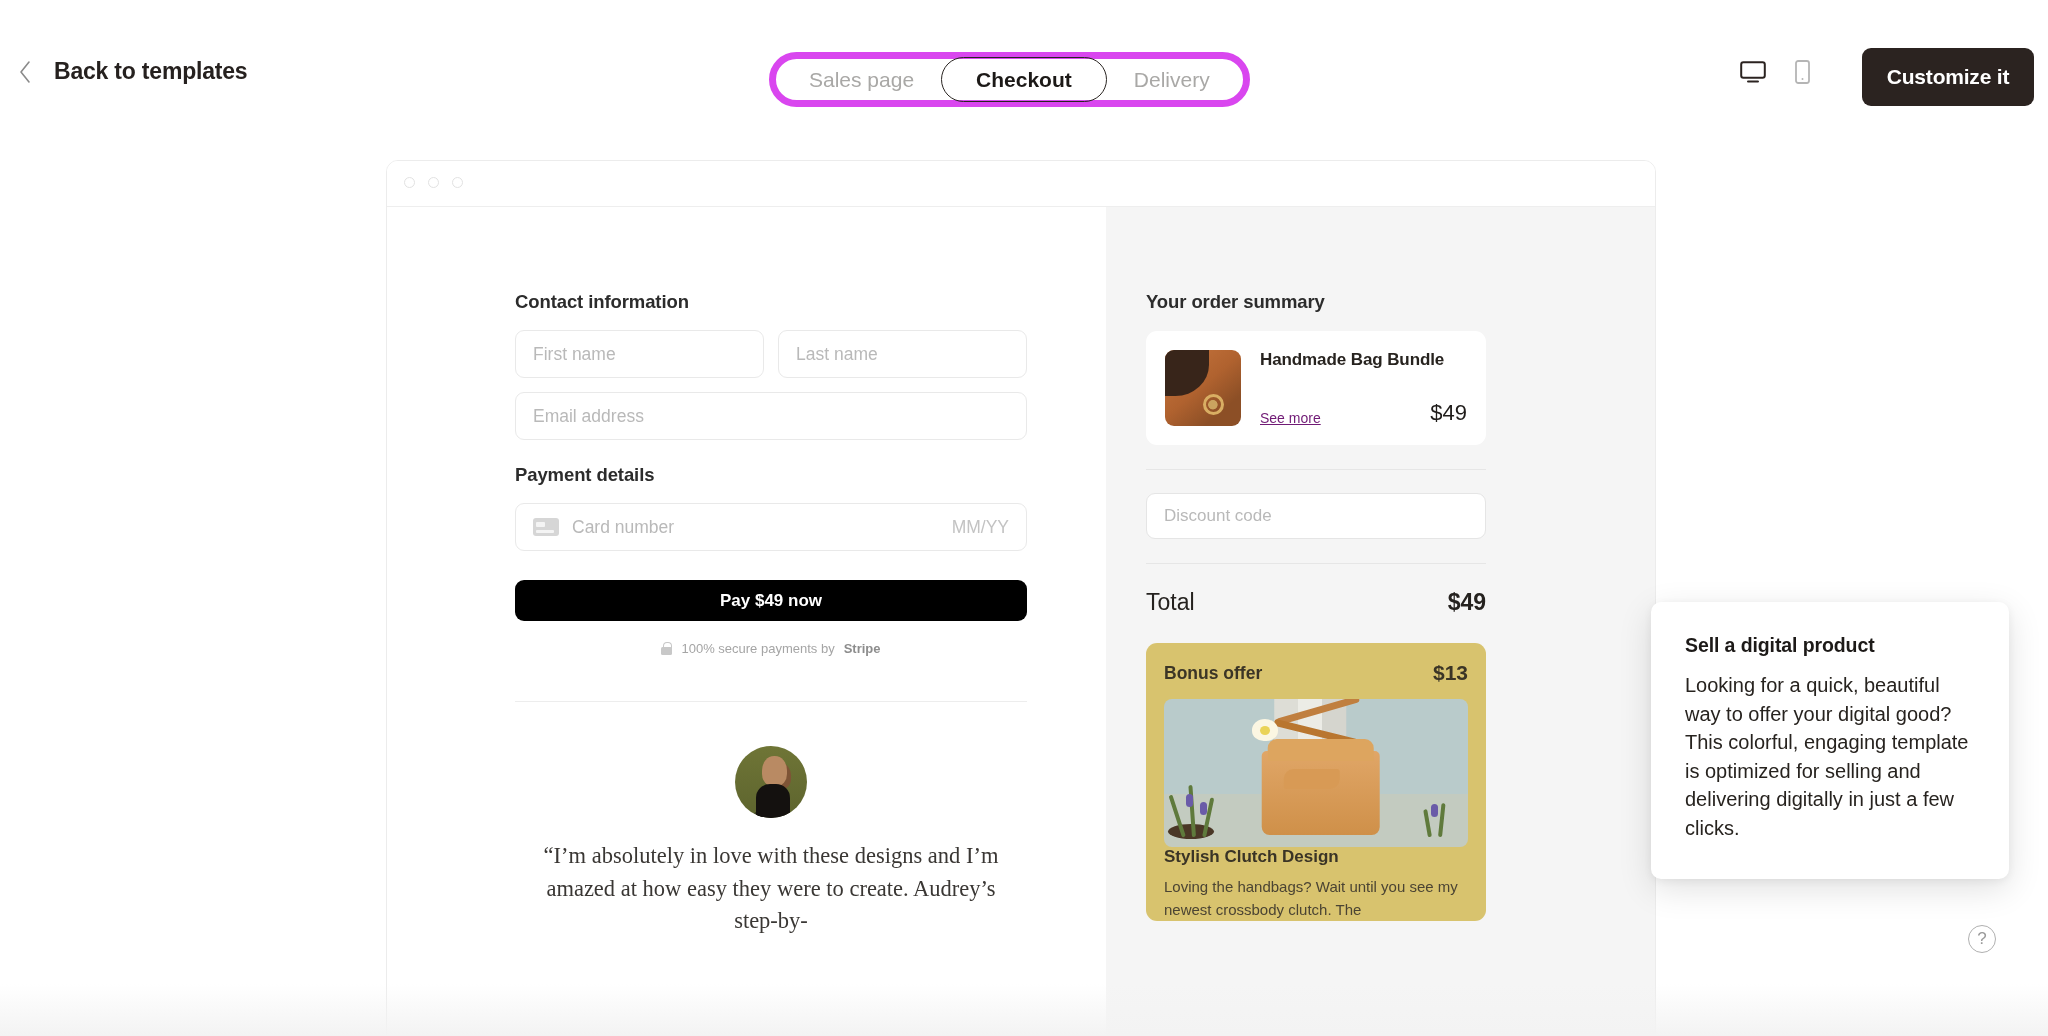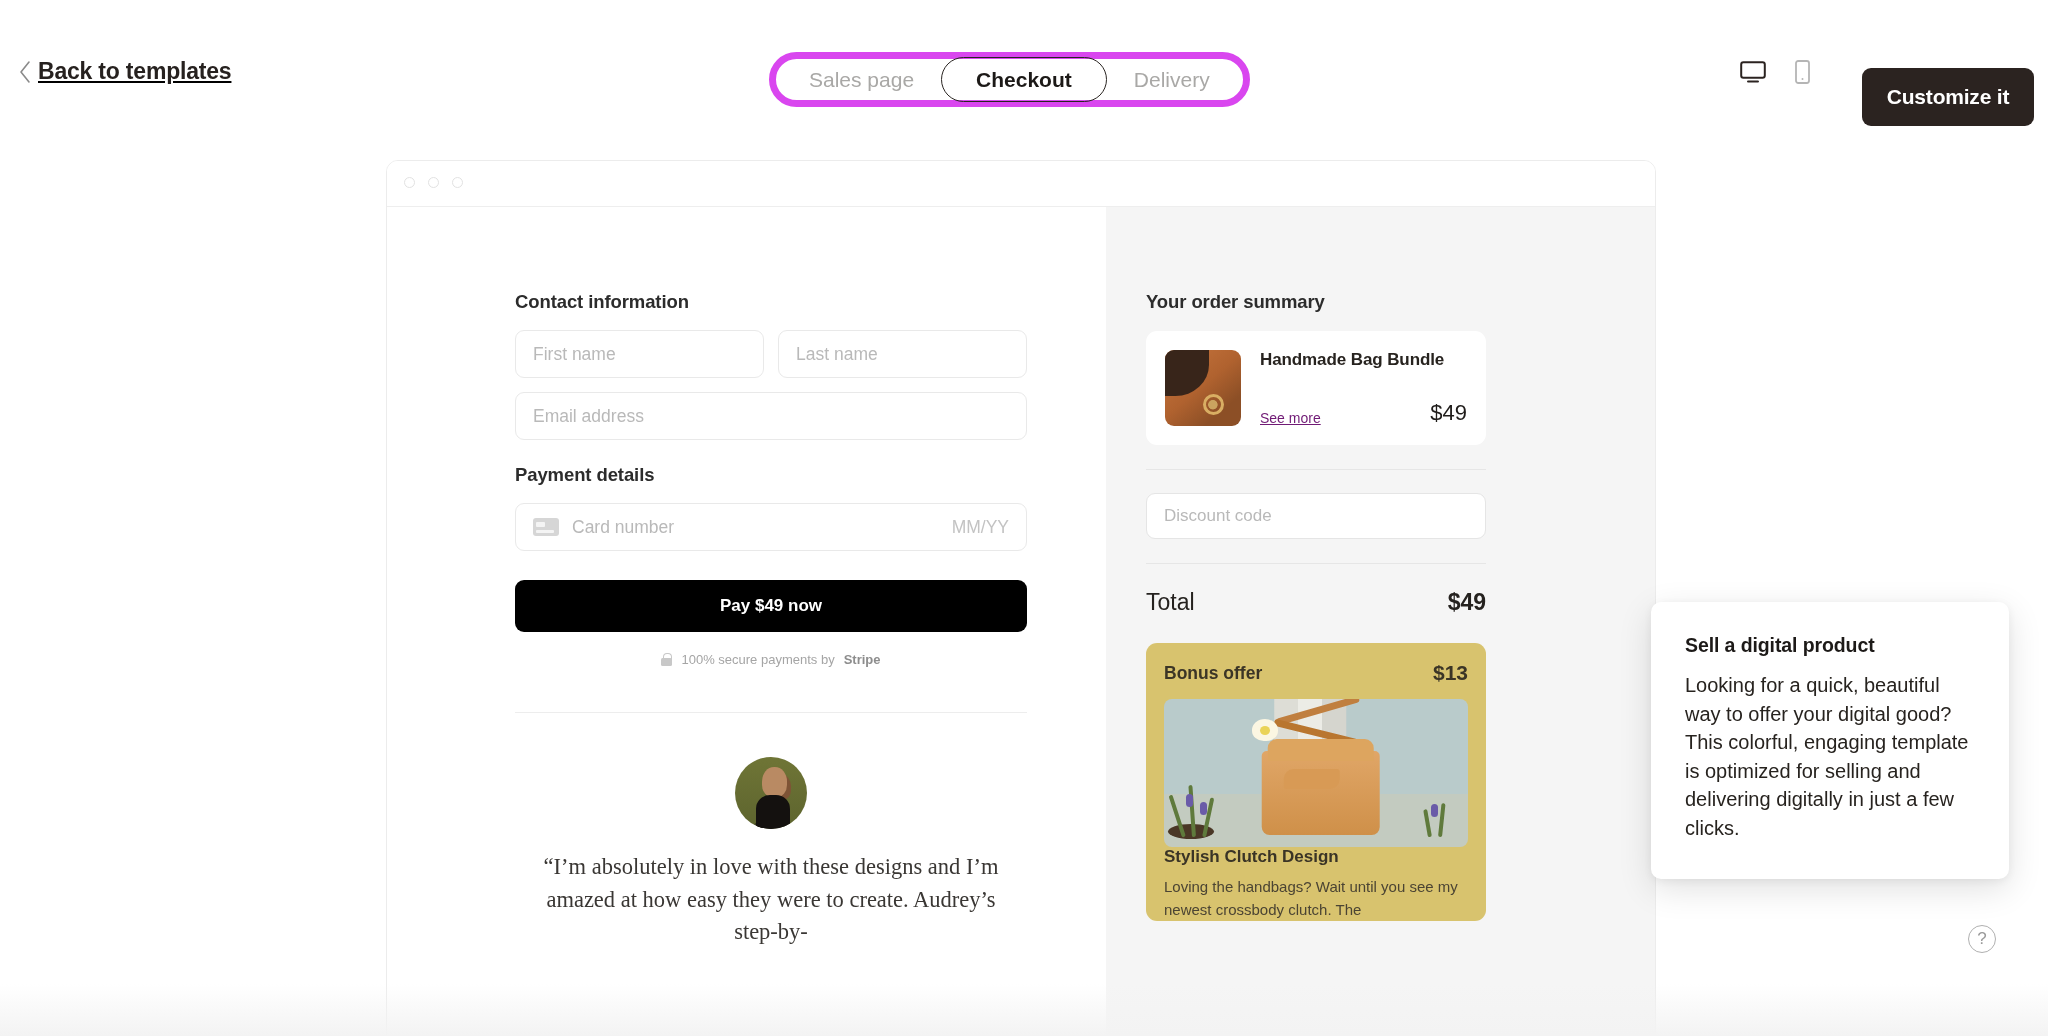--- a/index.html
+++ b/index.html
@@ -29,24 +29,23 @@
     background: #ffffff;
     z-index: 30;
   }
 
   .back-link {
     position: absolute;
     left: 18px;
     top: 58px;
     display: flex;
     align-items: center;
-    gap: 6px;
+    gap: 22px;
     cursor: pointer;
     user-select: none;
-    text-decoration: underline;
   }
   .back-chevron {
     display: block;
     width: 14px; height: 24px;
     color: #8a8a8a;
   }
   .back-label {
     font-size: 23px;
     font-weight: 700;
     color: #26211f;
@@ -95,21 +94,21 @@
     display: flex;
     align-items: center;
     cursor: pointer;
   }
   .icon-desktop { left: 1740px; }
   .icon-mobile  { left: 1795px; }
 
   .customize-btn {
     position: absolute;
     left: 1862px;
-    top: 68px;
+    top: 48px;
     width: 172px;
     height: 58px;
     background: #2b2320;
     color: #ffffff;
     border: none;
     border-radius: 9px;
     font-family: "Liberation Sans", sans-serif;
     font-size: 21px;
     font-weight: 700;
     letter-spacing: -0.2px;
@@ -229,21 +228,21 @@
     width: 18px; height: 3px;
     background: #f4f4f4;
     border-radius: 1px;
   }
   .card-ph { flex: 1; font-size: 17.5px; color: #b9b9b9; }
   .card-exp { font-size: 17.5px; color: #c3c3c3; }
 
   .pay-btn {
     margin-top: 29px;
     width: 100%;
-    height: 52px;
+    height: 41px;
     background: #000000;
     color: #ffffff;
     border: none;
     border-radius: 9px;
     font-family: "Liberation Sans", sans-serif;
     font-size: 17px;
     font-weight: 700;
     cursor: pointer;
   }
 

